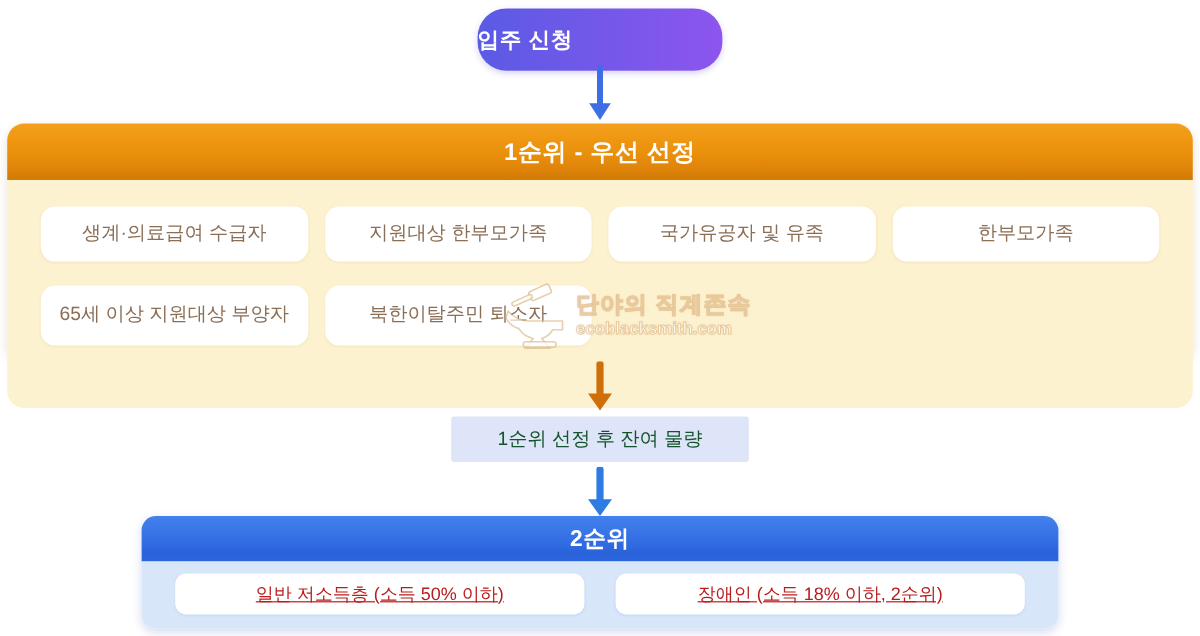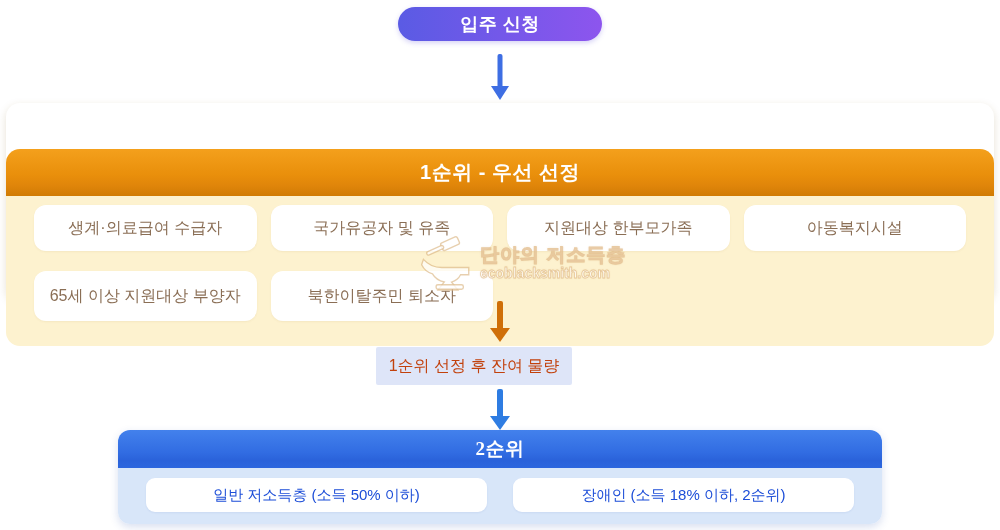--- a/index.html
+++ b/index.html
@@ -10,26 +10,26 @@
     width: 1000px;
     height: 530px;
     background: #ffffff;
     overflow: hidden;
   }
 
   
   .start-pill {
     position: absolute;
     left: 398px; top: 7px;
-    width: 204px; height: 34px;
+    width: 204px; height: 52px;
     border-radius: 24px;
     background: linear-gradient(90deg, #5a5be4 0%, #8d55ee 100%);
     color: #ffffff;
     font-size: 18px; font-weight: bold;
-    display: flex; align-items: center; justify-content: center;
+    display: flex; align-items: center; justify-content: flex-start;
     letter-spacing: 0.5px;
     box-shadow: 0 2px 5px rgba(90, 80, 220, 0.25);
   }
 
   
   .arrow { position: absolute; }
   .arrow-blue-1 { left: 490px; top: 54px; }
   .arrow-orange  { left: 488px; top: 301px; }
   .arrow-blue-2  { left: 488px; top: 389px; }
 
@@ -42,27 +42,26 @@
     box-shadow: 0 3px 8px rgba(120, 90, 20, 0.18);
   }
   .tier1-header {
     height: 47px;
     border-radius: 14px 14px 0 0;
     background: linear-gradient(180deg, #f4a01c 0%, #e98f0b 55%, #e0850a 78%, #d07b04 100%);
     color: #ffffff;
     font-size: 20px; font-weight: bold;
     display: flex; align-items: center; justify-content: center;
     letter-spacing: 0.5px;
-    margin-top: 46px;
   }
   .tier1-body {
-    height: 150px;
+    height: 190px;
     background: #fdf2cf;
     border-radius: 0 0 14px 14px;
-    padding: 9px 28px 12px 28px;
+    padding: 22px 28px 12px 28px;
     display: grid;
     grid-template-columns: repeat(4, 1fr);
     grid-template-rows: 46px 50px;
     column-gap: 14px;
     row-gap: 20px;
   }
   .tier1-item {
     background: #ffffff;
     border-radius: 12px;
     display: flex; align-items: center; justify-content: center;
@@ -71,62 +70,62 @@
     color: #8a6e55;
     line-height: 1.25;
     padding: 2px 10px;
     box-shadow: 0 1px 2px rgba(150, 110, 40, 0.08);
   }
 
   
   .interstep {
     position: absolute;
     left: 376px; top: 347px;
-    width: 196px; height: 38px;
+    width: 248px; height: 38px;
     border-radius: 2px;
     background: #dee5f8;
-    color: #c2410c;
+    color: #14532d;
     font-size: 16px;
     display: flex; align-items: center; justify-content: center;
   }
 
   
   .tier2 {
     position: absolute;
     left: 118px; top: 430px;
     width: 764px; height: 94px;
     border-radius: 12px;
     box-shadow: 0 3px 8px rgba(40, 80, 170, 0.18);
   }
   .tier2-header {
     height: 38px;
     border-radius: 12px 12px 0 0;
     background: linear-gradient(180deg, #4381ec 0%, #316ce2 60%, #2a62da 80%, #2c66de 100%);
     color: #ffffff;
     font-size: 19px; font-weight: bold;
     display: flex; align-items: center; justify-content: center;
     letter-spacing: 0.5px;
-    font-family: Liberation Serif, serif;
   }
   .tier2-body {
     height: 56px;
     background: #d8e6f9;
     border-radius: 0 0 12px 12px;
     padding: 10px 28px 12px 28px;
     display: flex;
     gap: 26px;
   }
   .tier2-item {
     flex: 1;
     background: #ffffff;
     border-radius: 9px;
     display: flex; align-items: center; justify-content: center;
     font-size: 15px;
-    color: #1d4ed8;
+    color: #b91c1c;
     box-shadow: 0 1px 2px rgba(40, 80, 170, 0.08);
+    text-decoration: underline;
   }
 
   
   .watermark {
     position: absolute;
     left: 418px; top: 231px;
     width: 240px; height: 64px;
     display: flex; align-items: center; gap: 4px;
     z-index: 5;
     pointer-events: none;
@@ -160,41 +159,41 @@
     <rect x="7.5" y="0" width="5" height="34" rx="2" fill="#3e6ee3"></rect>
     <path d="M1 32 L19 32 L10 46 Z" fill="#3e6ee3"></path>
   </svg>
 
   <div class="tier1">
     <div class="tier1-header">
       <span>1순위 - 우선 선정</span>
     </div>
     <div class="tier1-body">
       <div class="tier1-item">생계·의료급여 수급자</div>
+      <div class="tier1-item">지원대상 한부모가족</div>
       <div class="tier1-item">국가유공자 및 유족</div>
-      <div class="tier1-item">지원대상 한부모가족</div>
-      <div class="tier1-item">아동복지시설</div>
+      <div class="tier1-item">한부모가족</div>
       <div class="tier1-item">65세 이상 지원대상 부양자</div>
       <div class="tier1-item">북한이탈주민 퇴소자</div>
     </div>
   </div>
 
   <div class="watermark">
     <svg width="58" height="58" viewBox="0 0 64 64">
       <g fill="rgba(255,255,255,0.8)" stroke="rgba(215,175,120,0.7)" stroke-width="1.5">
         <g transform="rotate(-24 36 12)">
           <rect x="26" y="6" width="20" height="9" rx="2"></rect>
           <rect x="8" y="8.5" width="20" height="4" rx="2"></rect>
         </g>
         <path d="M6 28 q8 9 20 9 h30 v8 h-9 q-3 6 -10 8 l7 9 h-22 l7 -9 q-9 -2 -13 -9 q-8 -2 -12 -10 z"></path>
         <rect x="20" y="56" width="30" height="5" rx="2"></rect>
       </g>
     </svg>
     <div class="watermark-text">
-      <span class="watermark-title">단야의 저소득층</span>
+      <span class="watermark-title">단야의 직계존속</span>
       <span class="watermark-url">ecoblacksmith.com</span>
     </div>
   </div>
 
   <svg class="arrow arrow-orange" width="24" height="42" viewBox="0 0 24 42">
     <rect x="9" y="0" width="6" height="29" rx="2" fill="#cf6f08"></rect>
     <path d="M2 27 L22 27 L12 41 Z" fill="#cf6f08"></path>
   </svg>
 
   <div class="interstep">

